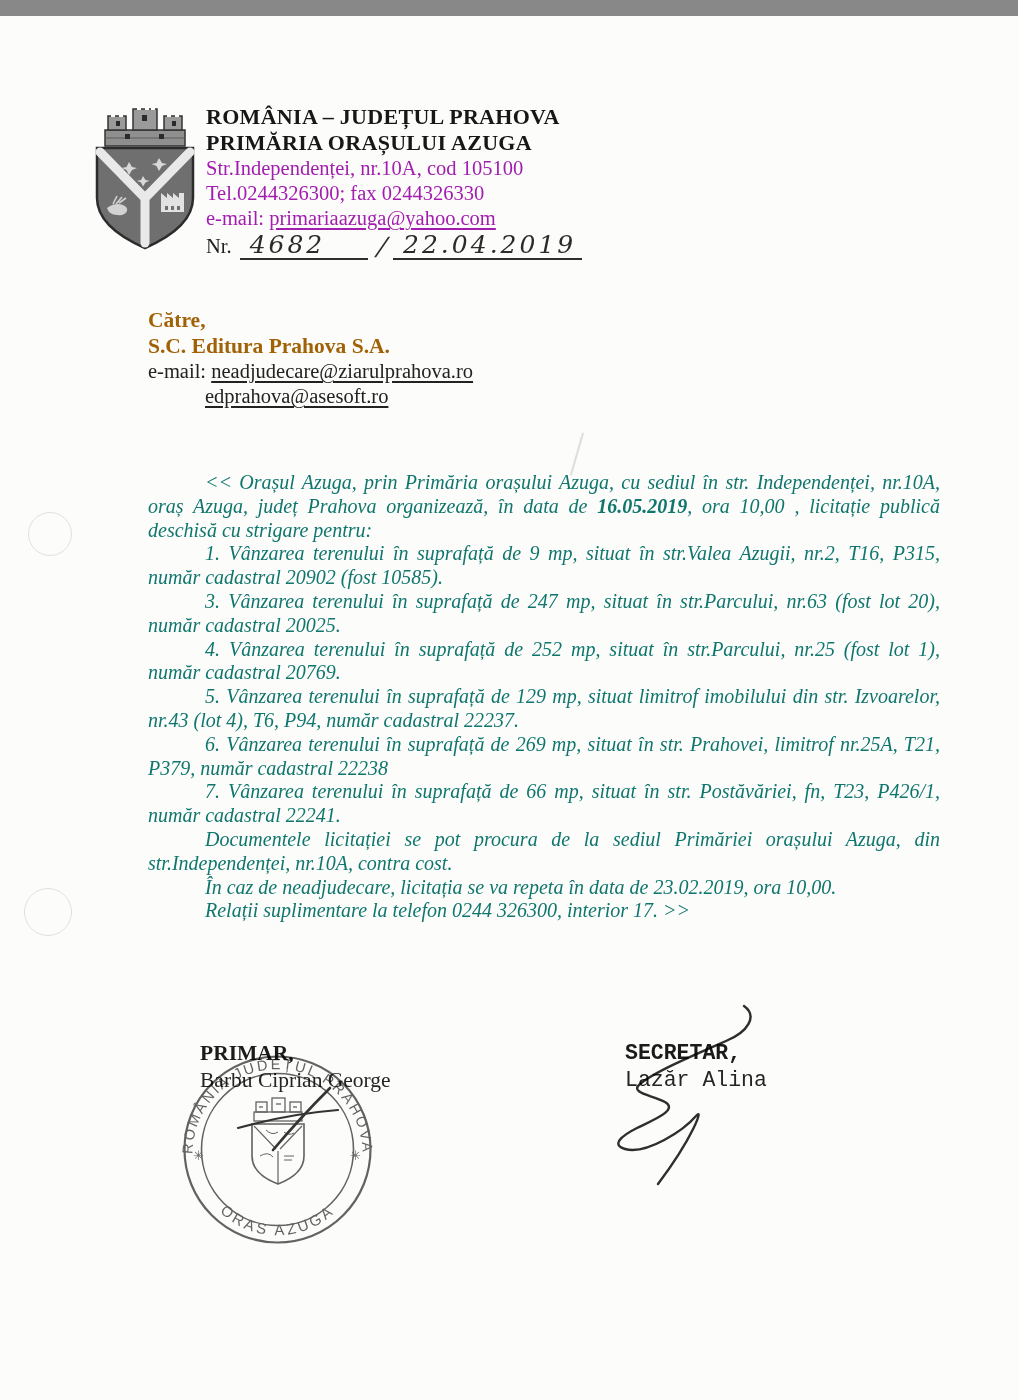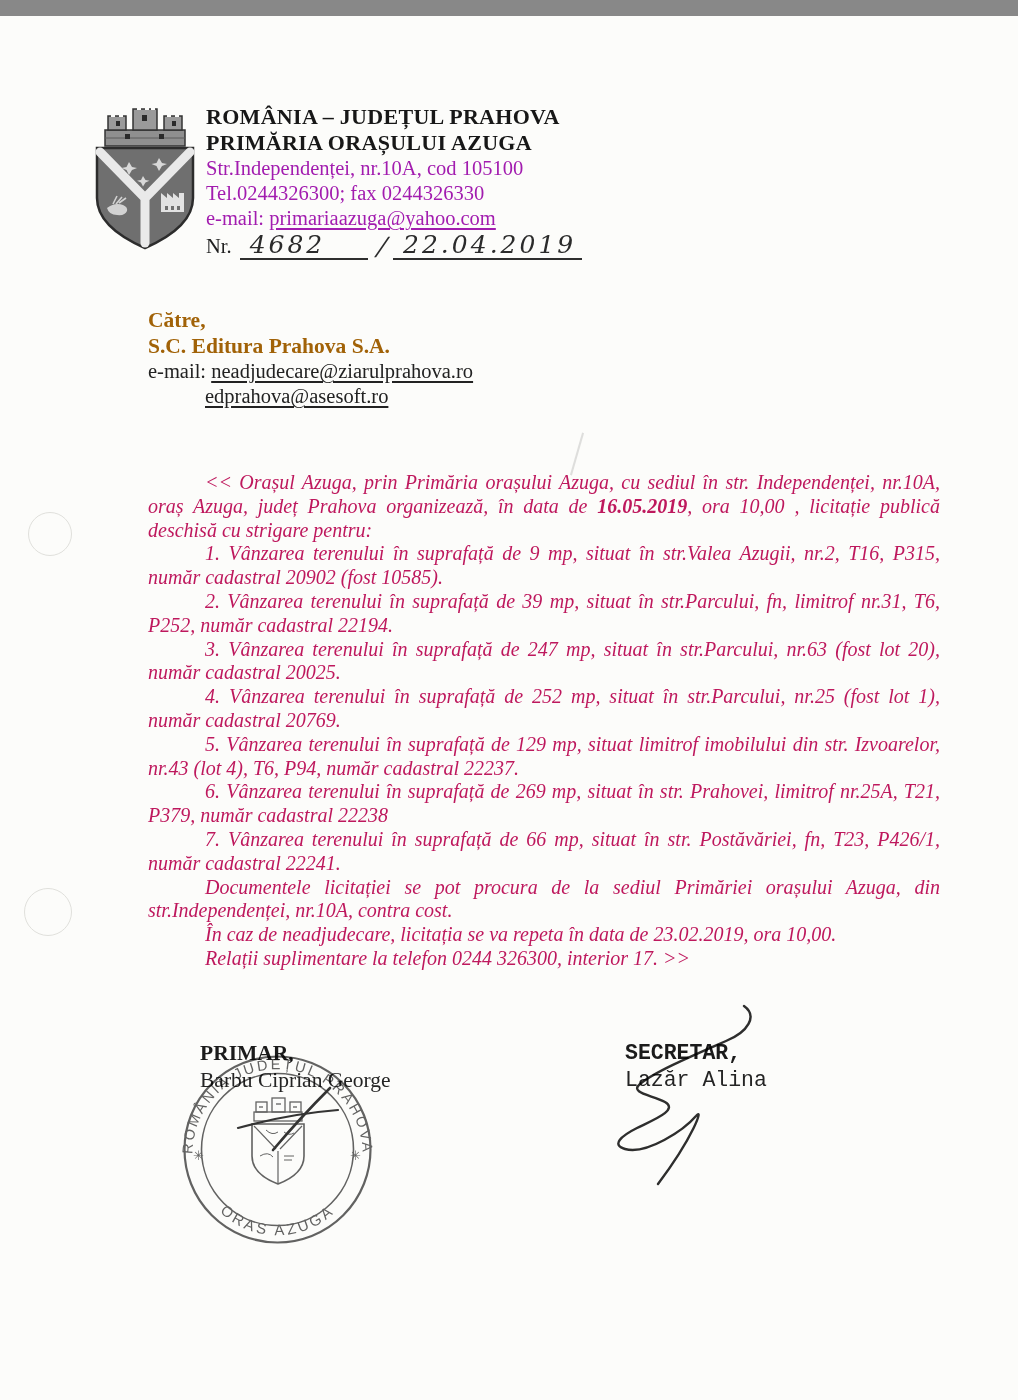--- a/index.html
+++ b/index.html
@@ -25,21 +25,21 @@
       padding:0 6px 0 10px;margin-left:8px;line-height:24px;}
   .hw-slot2{min-width:148px;margin-left:4px;}
   .slash{margin-left:10px;}
   
   .recipient{position:absolute;left:148px;top:292px;line-height:25px;}
   .r-bold{font-size:21.5px;font-weight:bold;color:#a16207;line-height:25.5px;}
   .r-reg{font-size:20.5px;color:#222;}
   .r-indent{margin-left:57px;}
   
   .body-block{position:absolute;left:148px;top:455px;width:792px;
-      font-style:italic;font-size:20px;line-height:23.8px;color:#be185d;
+      font-style:italic;font-size:20px;line-height:23.8px;color:#0f766e;
       text-align:justify;}
   .body-block p{margin:0;text-indent:57px;}
   .body-block .b{font-weight:bold;}
   
   .sig{position:absolute;line-height:27px;z-index:3;}
   .sig-left{left:200px;top:1024px;}
   .sig-right{left:625px;top:1024px;font-family:Liberation Mono, monospace;}
   .sig-title{font-size:21.5px;font-weight:bold;color:#1b1b1b;}
   .sig-name{font-size:21.5px;color:#242424;}
   .stamp{position:absolute;left:180px;top:1036px;width:195px;height:195px;
@@ -118,21 +118,20 @@
   <div class="recipient">
     <div class="r-bold">Către,</div>
     <div class="r-bold">S.C. Editura Prahova  S.A.</div>
     <div class="r-reg"><span>e-mail: </span><span class="u">neadjudecare@ziarulprahova.ro</span></div>
     <div class="r-reg r-indent"><span class="u">edprahova@asesoft.ro</span></div>
   </div>
 
   <div class="body-block" id="body-container">
       <p><span>&lt;&lt; Orașul Azuga, prin Primăria orașului Azuga, cu sediul în str. Independenței, nr.10A, oraș Azuga, județ Prahova organizează, în data de </span><span class="b">16.05.2019</span><span>, ora 10,00 , licitație publică deschisă cu strigare pentru:</span></p>
       <p><span>1. Vânzarea terenului  în suprafață de 9 mp, situat în str.Valea Azugii, nr.2, T16, P315, număr cadastral 20902 (fost 10585).</span></p>
-      <p><span>2. Vânzarea terenului  în suprafață de 39 mp, situat în str.Parcului, fn, limitrof nr.31, T6, P252, număr cadastral 22194.</span></p>
       <p><span>3. Vânzarea terenului  în suprafață de 247 mp, situat în str.Parcului, nr.63 (fost lot 20), număr cadastral 20025.</span></p>
       <p><span>4. Vânzarea terenului  în suprafață de 252 mp, situat în str.Parcului, nr.25 (fost lot 1), număr cadastral 20769.</span></p>
       <p><span>5. Vânzarea terenului în suprafață de 129 mp, situat limitrof imobilului din str. Izvoarelor, nr.43 (lot 4), T6, P94, număr cadastral 22237.</span></p>
       <p><span>6. Vânzarea terenului  în suprafață de 269 mp, situat în str. Prahovei, limitrof nr.25A, T21, P379, număr cadastral 22238</span></p>
       <p><span>7. Vânzarea terenului  în suprafață de 66 mp, situat în str. Postăvăriei, fn, T23, P426/1, număr cadastral 22241.</span></p>
       <p><span>Documentele licitației se pot procura de la sediul Primăriei orașului Azuga, din str.Independenței, nr.10A,  contra cost.</span></p>
       <p><span>În caz de neadjudecare, licitația se va repeta în data de 23.02.2019, ora 10,00.</span></p>
       <p><span>Relații suplimentare la telefon 0244 326300, interior 17. &gt;&gt;</span></p>
     </div>
 

